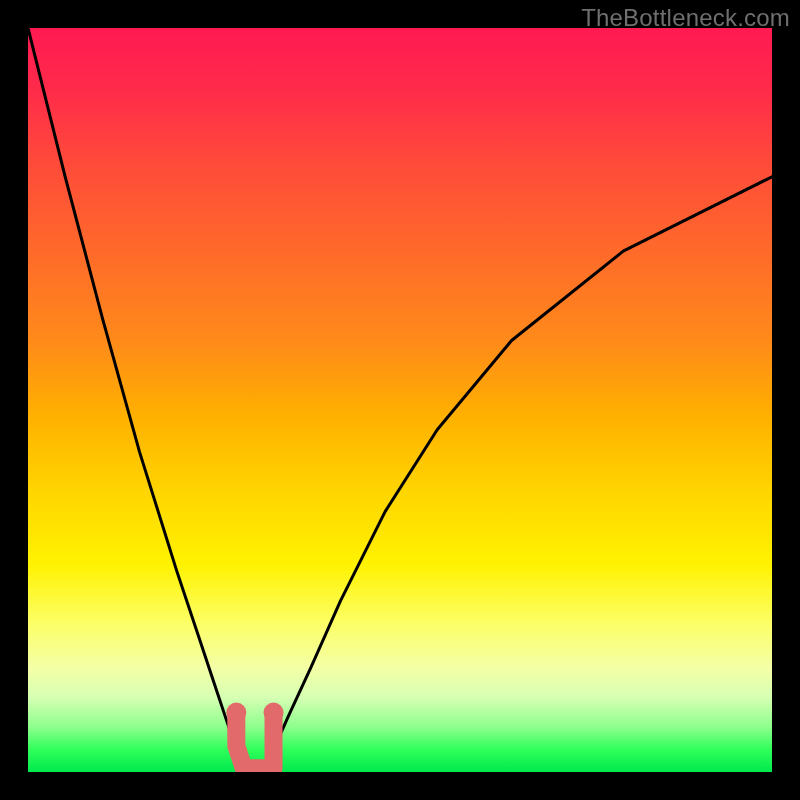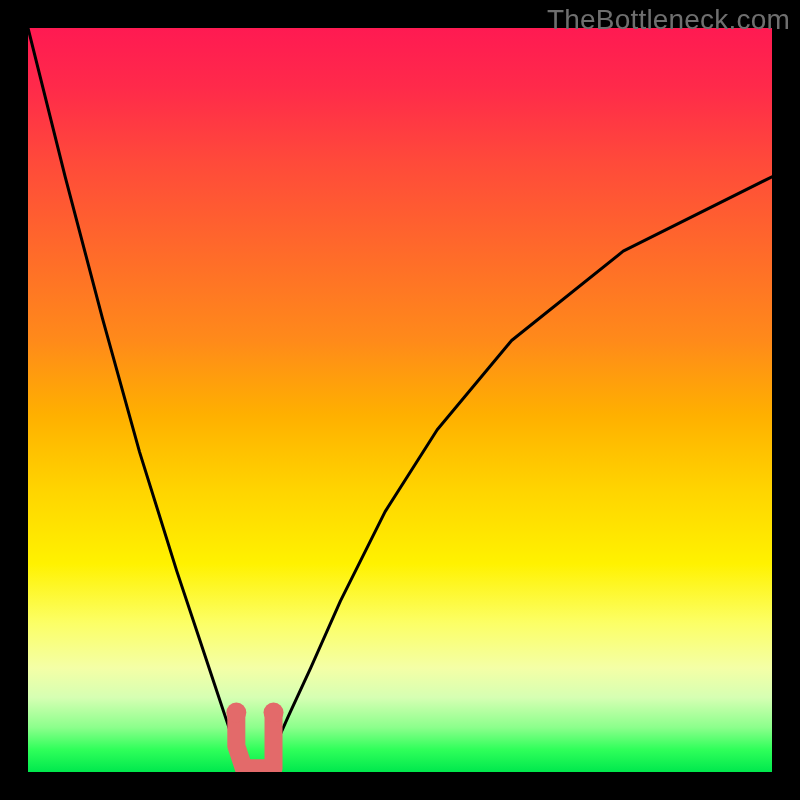--- a/index.html
+++ b/index.html
@@ -15,21 +15,21 @@
     position: relative;
     width: 800px;
     height: 800px;
     background: #000;
   }
   .watermark {
     position: absolute;
     top: 4px;
     right: 10px;
     color: #6f6f6f;
-    font-size: 28px;
+    font-size: 24px;
     font-weight: 400;
     letter-spacing: 0.2px;
     z-index: 4;
   }
   .plot-area {
     position: absolute;
     left: 28px;
     top: 28px;
     width: 744px;
     height: 744px;

